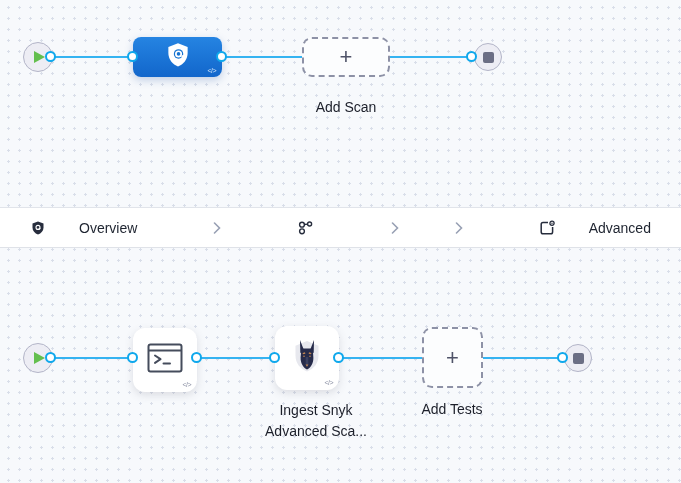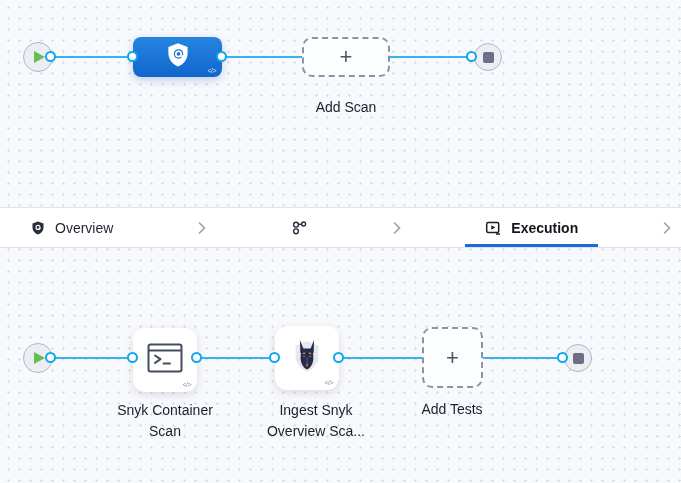--- a/index.html
+++ b/index.html
@@ -36,21 +36,21 @@
   .code-glyph.on-white{color:#8a8fa3;right:6px;bottom:4px;}
   .node-label{position:absolute;transform:translateX(-50%);text-align:center;
     font-size:14px;color:#1c1f2a;line-height:21px;white-space:nowrap;z-index:2;}
   
   .tabbar{position:absolute;left:0;top:207px;width:681px;height:41px;background:#fff;
     border-top:1px solid #e1e4ea;border-bottom:1px solid #dfe2e8;box-sizing:border-box;
     display:flex;align-items:stretch;justify-content:space-between;
     padding:0 10px;z-index:6;}
   .tab{display:flex;align-items:center;gap:9px;padding:0 20px;cursor:pointer;
     border-top:3px solid transparent;border-bottom:3px solid transparent;box-sizing:border-box;}
-  .tab .tab-label{font-size:14px;color:#1e2430;}
+  .tab .tab-label{font-size:14px;color:#1e2430;margin-left:24px;}
   .tab.active{border-bottom-color:#1a6bd8;}
   .tab.active .tab-label{font-weight:600;color:#14161d;}
   .tab-chevron{display:flex;align-items:center;}
   .tab svg{flex:0 0 auto;}
 </style>
 </head>
 <body>
 
 <div class="canvas">
 
@@ -111,33 +111,33 @@
         <circle cx="5" cy="11.3" r="2.4" fill="none" stroke="#272d3d" stroke-width="1.4"></circle>
         <circle cx="12.6" cy="4" r="2" fill="none" stroke="#272d3d" stroke-width="1.4"></circle>
         <line x1="7.4" y1="4.5" x2="10.6" y2="4.1" stroke="#272d3d" stroke-width="1.3"></line>
       </svg>
     </div>
     <span class="tab-chevron">
       <svg width="8" height="12" viewBox="0 0 8 12">
           <polyline points="1.5,1 6.5,6 1.5,11" fill="none" stroke="#98a0b4" stroke-width="1.6" stroke-linecap="round"></polyline>
         </svg>
     </span>
-    <div class="tab active">
-      <svg width="17" height="16" viewBox="0 0 17 16">
-        <rect x="1.7" y="2.5" width="12" height="10" rx="1.5" fill="none" stroke="#1b1e28" stroke-width="1.5"></rect>
-        <polygon points="6.3,5.2 10.3,7.5 6.3,9.8" fill="#1b1e28"></polygon>
-        <line x1="11" y1="14" x2="15" y2="14" stroke="#1b1e28" stroke-width="1.5"></line>
-      </svg>
-      <span class="tab-label">Execution</span>
-    </div>
     <span class="tab-chevron">
       <svg width="8" height="12" viewBox="0 0 8 12">
           <polyline points="1.5,1 6.5,6 1.5,11" fill="none" stroke="#98a0b4" stroke-width="1.6" stroke-linecap="round"></polyline>
         </svg>
     </span>
+    <div class="tab">
+      <svg width="17" height="16" viewBox="0 0 17 16">
+        <path d="M13.6 7 V12 C13.6 13 12.8 13.8 11.8 13.8 H4 C3 13.8 2.2 13 2.2 12 V4.4 C2.2 3.4 3 2.6 4 2.6 H9" fill="none" stroke="#272d3d" stroke-width="1.5"></path>
+        <circle cx="13" cy="3.2" r="2.1" fill="none" stroke="#272d3d" stroke-width="1.3"></circle>
+        <circle cx="13" cy="3.2" r="0.7" fill="#272d3d"></circle>
+      </svg>
+      <span class="tab-label">Advanced</span>
+    </div>
   </div>
 
   <div class="term-node" style="left:23px;top:343px;width:30px;height:30px;">
     <div class="play-tri"></div>
   </div>
 
   <div class="edge" style="left:51px;top:357px;width:82px;"></div>
   <div class="edge" style="left:197px;top:357px;width:78px;"></div>
   <div class="edge" style="left:339px;top:357px;width:83px;"></div>
   <div class="edge" style="left:483px;top:357px;width:80px;"></div>
@@ -180,25 +180,21 @@
   </div>
 
   <div class="add-box" style="left:422px;top:327px;width:61px;height:61px;">
     <span class="plus">+</span>
   </div>
 
   <div class="term-node" style="left:564px;top:344px;width:28px;height:28px;">
     <div class="stop-sq"></div>
   </div>
 
-  <div class="node-label" style="left:165px;top:400px;">
-    <span style="display:block">Snyk Container</span>
-    <span style="display:block">Scan</span>
-  </div>
   <div class="node-label" style="left:307px;top:400px;margin-left:9px;">
     <span style="display:block">Ingest Snyk</span>
-    <span style="display:block">Overview Sca...</span>
+    <span style="display:block">Advanced Sca...</span>
   </div>
   <div class="node-label" style="left:452px;top:399px;">
     <span>Add Tests</span>
   </div>
 
 </div>
 
 </body></html>

